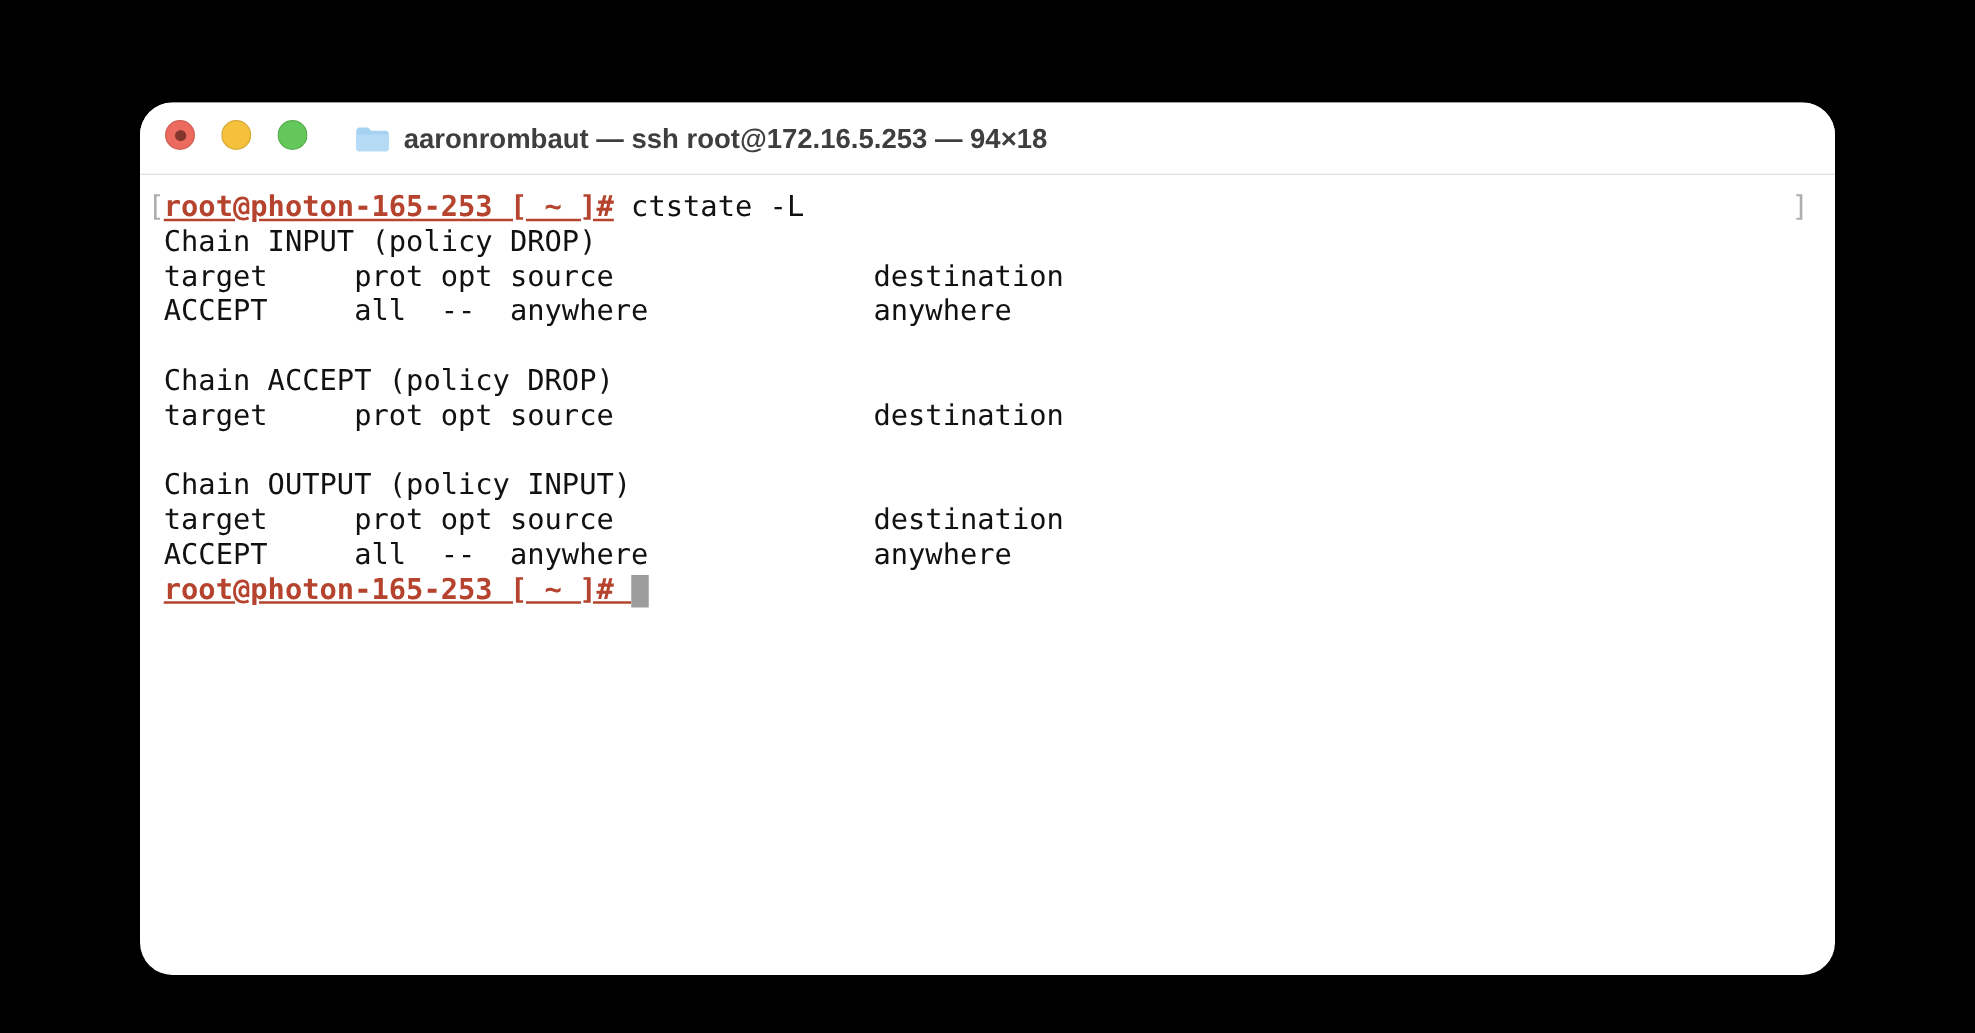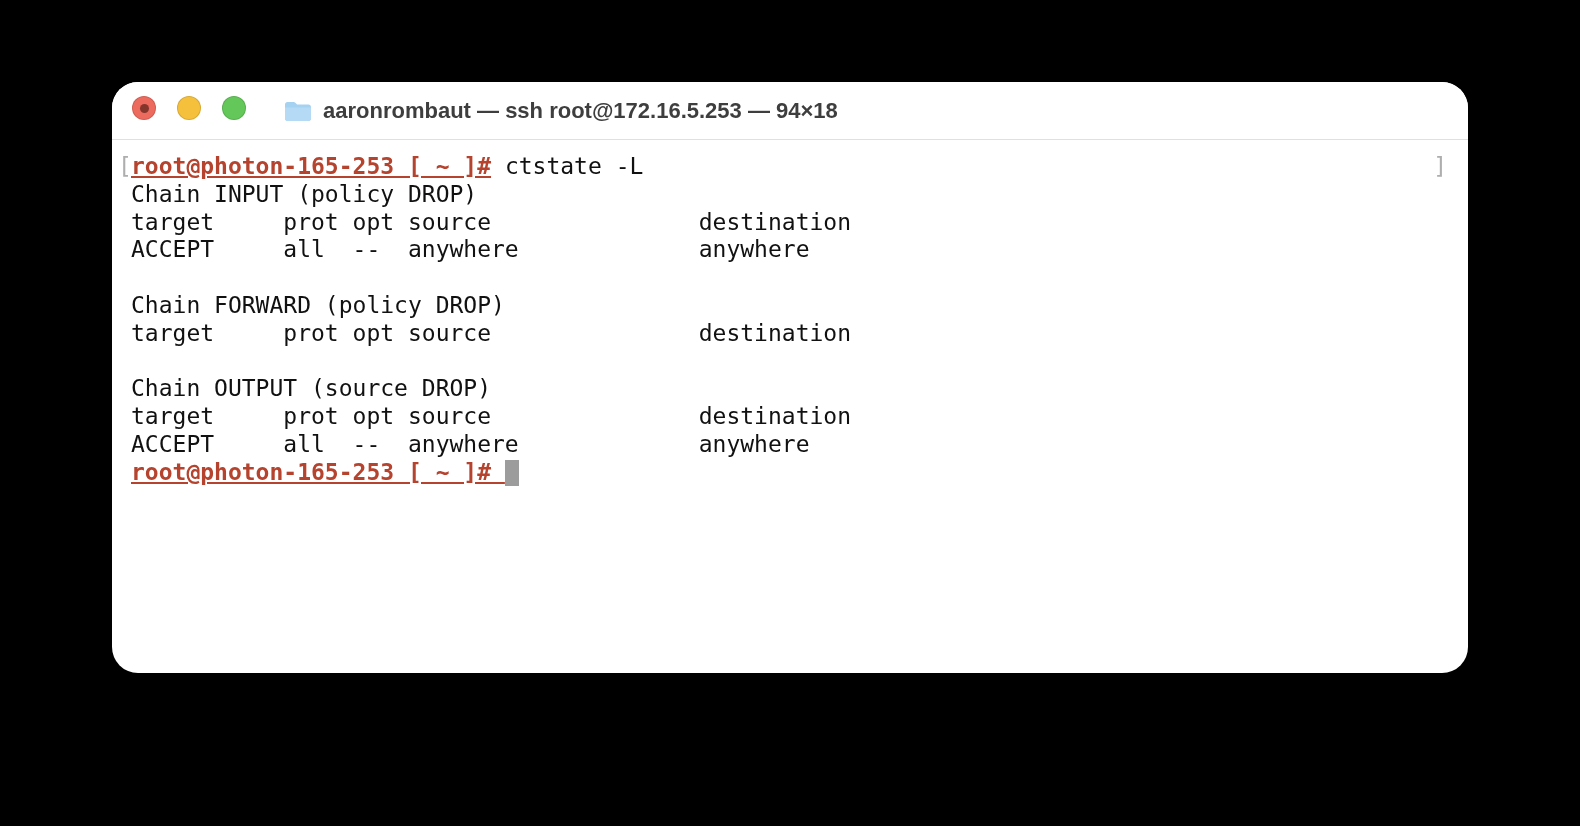--- a/index.html
+++ b/index.html
@@ -15,21 +15,21 @@
   * { margin: 0; padding: 0; box-sizing: border-box; }
   html, body {
     width: 1580px; height: 826px;
     background: var(--page-bg);
     font-family: "Liberation Sans", sans-serif;
     overflow: hidden;
   }
   .window {
     position: absolute;
     left: 112px; top: 82px;
-    width: 1356px; height: 591px;
+    width: 1356px; height: 698px;
     background: var(--window-bg);
     border-radius: 26px;
     overflow: hidden;
   }
   .titlebar {
     position: relative;
     height: 58px;
     background: #ffffff;
     border-bottom: 1px solid var(--titlebar-border);
   }
@@ -133,21 +133,21 @@
       </span>
       <span class="title-text">aaronrombaut — ssh root@172.16.5.253 — 94×18</span>
     </div>
   </div>
   <div class="terminal">
       <div class="line"><span class="mark mark-left">[</span><span class="seg prompt">root@photon-165-253 [ ~ ]#</span><span class="seg plain"> ctstate -L</span><span class="mark mark-right">]</span></div>
       <div class="line"><span class="seg plain">Chain INPUT (policy DROP)</span></div>
       <div class="line"><span class="seg plain">target     prot opt source               destination</span></div>
       <div class="line"><span class="seg plain">ACCEPT     all  --  anywhere             anywhere</span></div>
       <div class="line"></div>
-      <div class="line"><span class="seg plain">Chain FORWARD (policy DROP)</span></div>
+      <div class="line"><span class="seg plain">Chain ACCEPT (policy DROP)</span></div>
       <div class="line"><span class="seg plain">target     prot opt source               destination</span></div>
       <div class="line"></div>
-      <div class="line"><span class="seg plain">Chain OUTPUT (source DROP)</span></div>
+      <div class="line"><span class="seg plain">Chain OUTPUT (policy INPUT)</span></div>
       <div class="line"><span class="seg plain">target     prot opt source               destination</span></div>
       <div class="line"><span class="seg plain">ACCEPT     all  --  anywhere             anywhere</span></div>
       <div class="line"><span class="seg prompt">root@photon-165-253 [ ~ ]# </span><span class="cursor"></span></div>
     </div>
 </div>
 
 </body></html>

